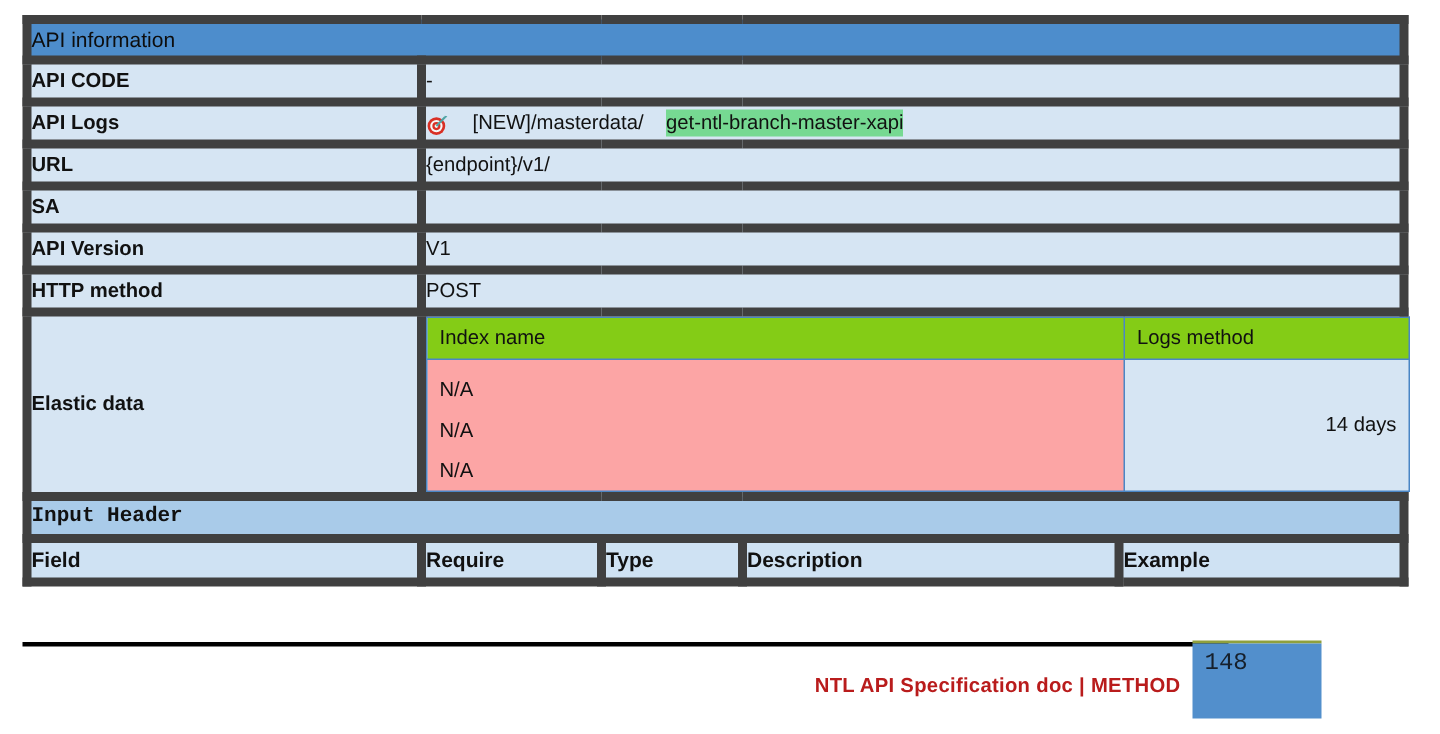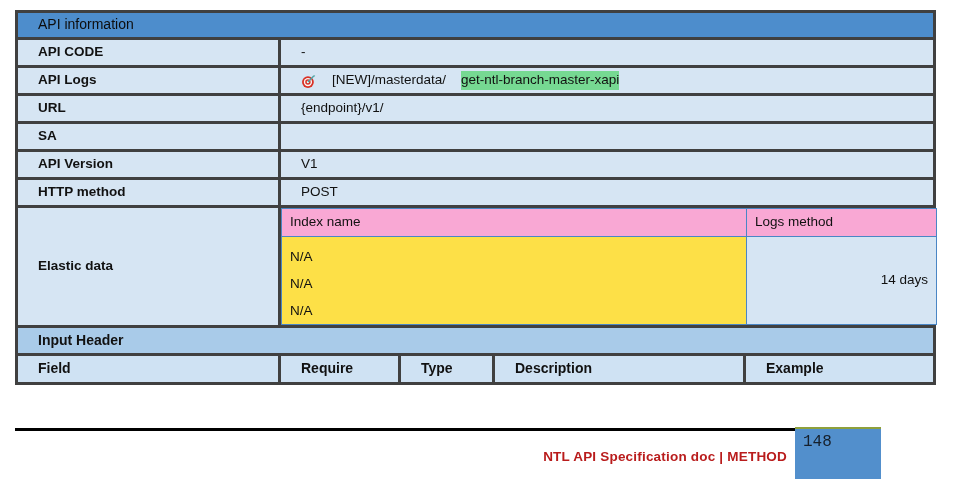--- a/index.html
+++ b/index.html
@@ -23,22 +23,22 @@
   
   .spec-table {
     position: absolute;
     left: 15px;
     top: 10px;
     width: 918px;
     border-collapse: collapse;
     table-layout: fixed;
   }
   .spec-table td {
-    border: 3px solid #404040;
-    padding: 0 20px;
+    border: 6px solid #404040;
+    padding: 0 0;
     font-size: 13.5px;
     color: #111111;
     vertical-align: middle;
     line-height: 1.25;
     height: 28px;
   }
 
   .row-title td {
     background: #4D8DCC;
     color: #0d0d0d;
@@ -94,47 +94,48 @@
     border-collapse: collapse;
     table-layout: fixed;
   }
   .elastic-inner td {
     border: 1px solid #4A86C5;
     padding: 0 8px;
     font-size: 13.5px;
     color: #111111;
   }
   .eh {
-    background: #f9a8d4;
+    background: #84cc16;
     height: 26px;
     font-weight: 400;
     vertical-align: middle;
   }
   .ebody {
-    background: #fde047;
+    background: #fca5a5;
     height: 84px;
     vertical-align: top;
     padding-top: 6px !important;
   }
   .ebody-right {
     background: #D6E5F3;
     height: 84px;
     vertical-align: middle;
     text-align: right;
   }
   .ebody .idx-line {
     line-height: 27px;
   }
 
   
   .row-subhdr td {
     background: #A9CBE9;
     font-weight: bold;
     font-size: 14px;
     height: 28px;
+    font-family: Liberation Mono, monospace;
   }
   .row-cols td {
     background: #CFE2F3;
     font-weight: bold;
     font-size: 14px;
     height: 29px;
   }
 
   
   .footer-rule {

